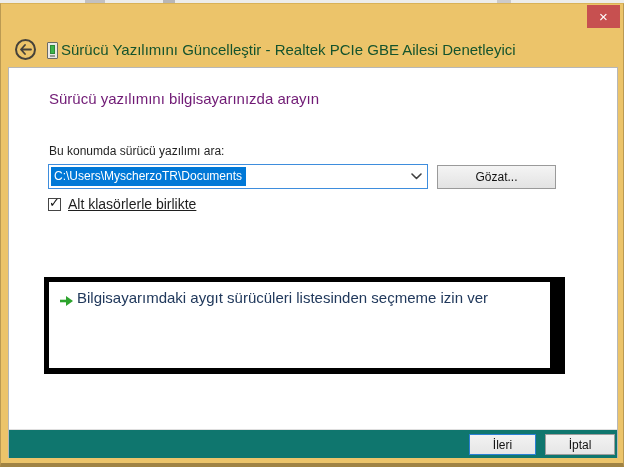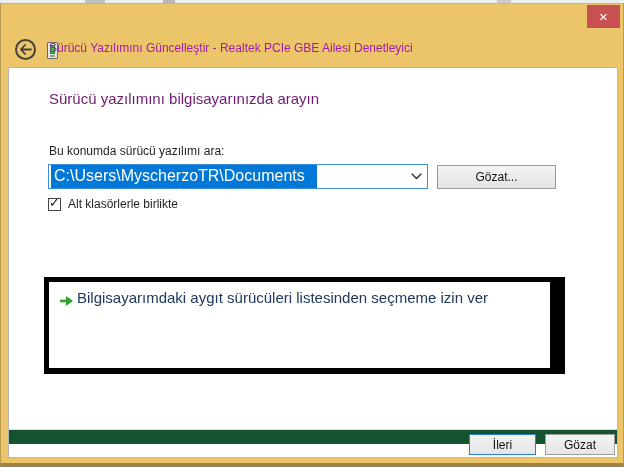--- a/index.html
+++ b/index.html
@@ -23,58 +23,58 @@
                background:#c75050; color:#fff; display:flex; align-items:center; justify-content:center;
                font-size:15px; line-height:1; cursor:default; }
 
   .back-btn { position:absolute; left:14px; top:35px; width:21px; height:21px; border-radius:50%;
               border:2px solid #45423a; display:flex; align-items:center; justify-content:center; background:transparent; }
   .device-icon { position:absolute; left:46px; top:38px; width:11px; height:17px;
                  border:1px solid #6b6b66; background:#e9e9e5; border-radius:1px; }
   .device-icon .stripe { position:absolute; left:2px; top:2px; width:5px; height:9px; background:#3cb44a; border:1px solid #2e8a39; }
   .device-icon .base { position:absolute; left:2px; bottom:1px; width:5px; height:2px; background:#9a9a94; }
 
-  .window-title { position:absolute; left:48px; top:37px; width:520px; font-size:12px; color:#a21caf; }
+  .window-title { position:absolute; left:60px; top:37px; width:520px; font-size:15px; color:#14532d; }
 
   
   .content { position:absolute; left:7px; top:63px; width:610px; height:391px;
              background:#ffffff; border:1px solid #b7b7b7; }
 
   .heading { position:absolute; left:40px; top:22px; font-size:15px; color:#701a75; }
 
   .loc-label { position:absolute; left:40px; top:76px; font-size:12px; color:#1f1f1f; }
 
   .combobox { position:absolute; left:39px; top:96px; width:380px; height:25px;
               background:#fff; border:1px solid #3e8ddd; display:flex; align-items:center; }
-  .combo-sel { display:inline-block; margin-left:2px; padding:2px 12px 3px 3px;
-               background:#0078d7; color:#fff; font-size:16px; white-space:nowrap; }
+  .combo-sel { display:inline-block; margin-left:2px; padding:2px 4px 3px 3px;
+               background:#0078d7; color:#fff; font-size:12px; white-space:nowrap; }
   .combo-drop { position:absolute; right:0; top:0; width:22px; height:23px;
                 display:flex; align-items:center; justify-content:center; background:transparent; border:none; }
 
   .browse-btn { position:absolute; left:428px; top:97px; width:119px; height:24px;
                 background:linear-gradient(#f4f4f4,#e3e3e3); border:1px solid #9a9a9a;
                 font-size:12px; color:#111; font-family:Liberation Sans, sans-serif; }
 
   .checkbox-row { position:absolute; left:39px; top:128px; height:16px; display:flex; align-items:center; }
   .checkbox { width:13px; height:13px; border:1px solid #454545; background:#fff; position:relative; }
   .checkbox .mark { position:absolute; left:0px; top:-4px; font-size:13px; color:#101010; }
-  .checkbox-label { margin-left:7px; font-size:12px; color:#1f1f1f; }
+  .checkbox-label { margin-left:7px; font-size:14px; color:#1f1f1f;text-decoration:underline; }
 
   
   .highlight-box { position:absolute; left:35px; top:209px; width:521px; height:97px;
                    border:solid #000; border-width:5px 15px 6px 5px; background:#fff;text-align:center; }
 
   .command-link { position:absolute; left:0; top:0; right:0; bottom:0; cursor:pointer; }
   .cmd-arrow { position:absolute; left:10px; top:13px; }
   .cmd-title { position:absolute; left:28px; top:7px; font-size:15px; color:#21395c; }
   .cmd-desc { position:absolute; left:28px; top:29px; width:470px; font-size:11.5px; line-height:14px; color:#27415f; }
 
   
-  .footer { position:absolute; left:0; top:361px; width:608px; height:15px;
-            background:#14532d; border-top:1px solid #dfdfdf;padding-left:48px; }
+  .footer { position:absolute; left:0; top:361px; width:608px; height:29px;
+            background:#0f766e; border-top:1px solid #dfdfdf;padding-left:48px; }
   .btn { position:absolute; top:4px; height:21px; font-size:12px; color:#111;
          background:linear-gradient(#f2f2f2,#e6e6e6); font-family:"Liberation Sans",sans-serif; }
   .btn-next { left:460px; width:67px; border:1px solid #2a7fd4; }
   .btn-cancel { left:536px; width:70px; border:1px solid #9d9d9d; }
 </style>
 </head>
 <body>
 
 <div class="screen">
 
@@ -132,18 +132,18 @@
           <svg class="cmd-arrow" width="15" height="12" viewBox="0 0 15 12">
             <path d="M1 6 H8" stroke="#2da32d" stroke-width="2.6" fill="none"></path>
             <path d="M7 1 L14 6 L7 11 Z" fill="#2da32d"></path>
           </svg>
           <div class="cmd-title">Bilgisayarımdaki aygıt sürücüleri listesinden seçmeme izin ver</div>
         </div>
       </div>
 
       <div class="footer">
         <button class="btn btn-next">İleri</button>
-        <button class="btn btn-cancel">Gözat</button>
+        <button class="btn btn-cancel">İptal</button>
       </div>
 
     </div>
   </div>
 </div>
 
 </body></html>

